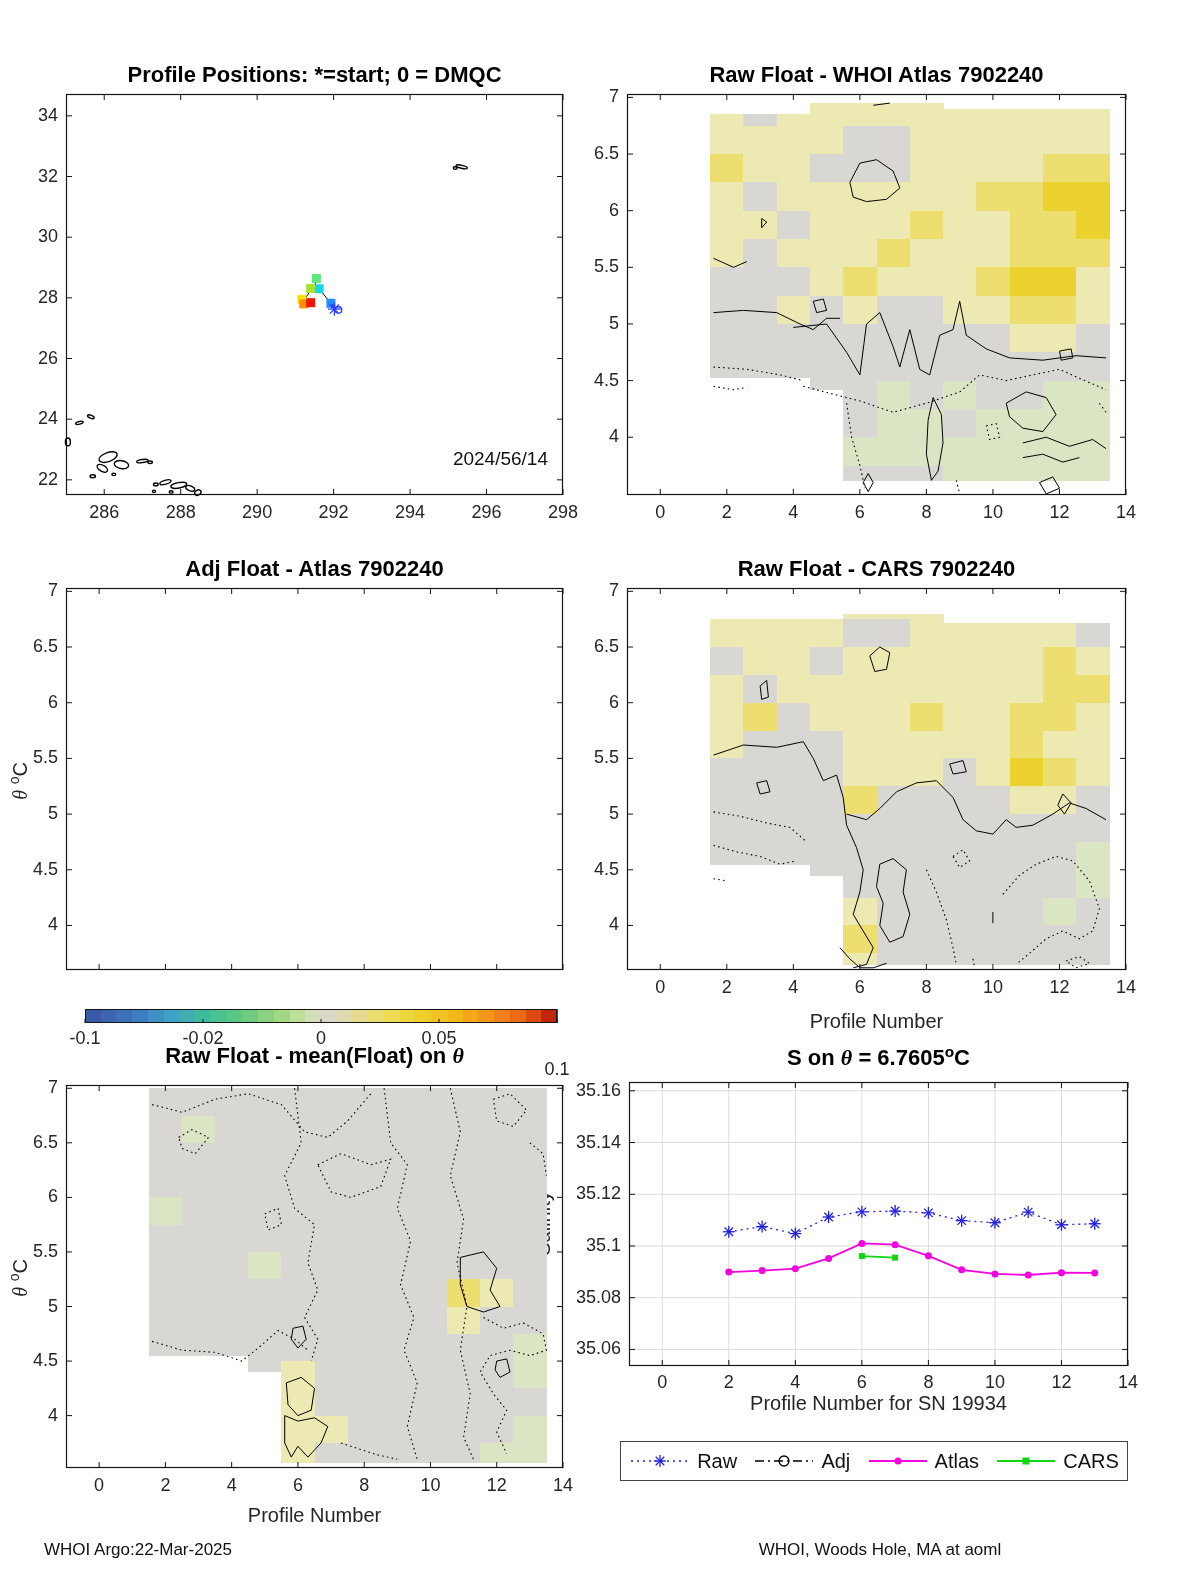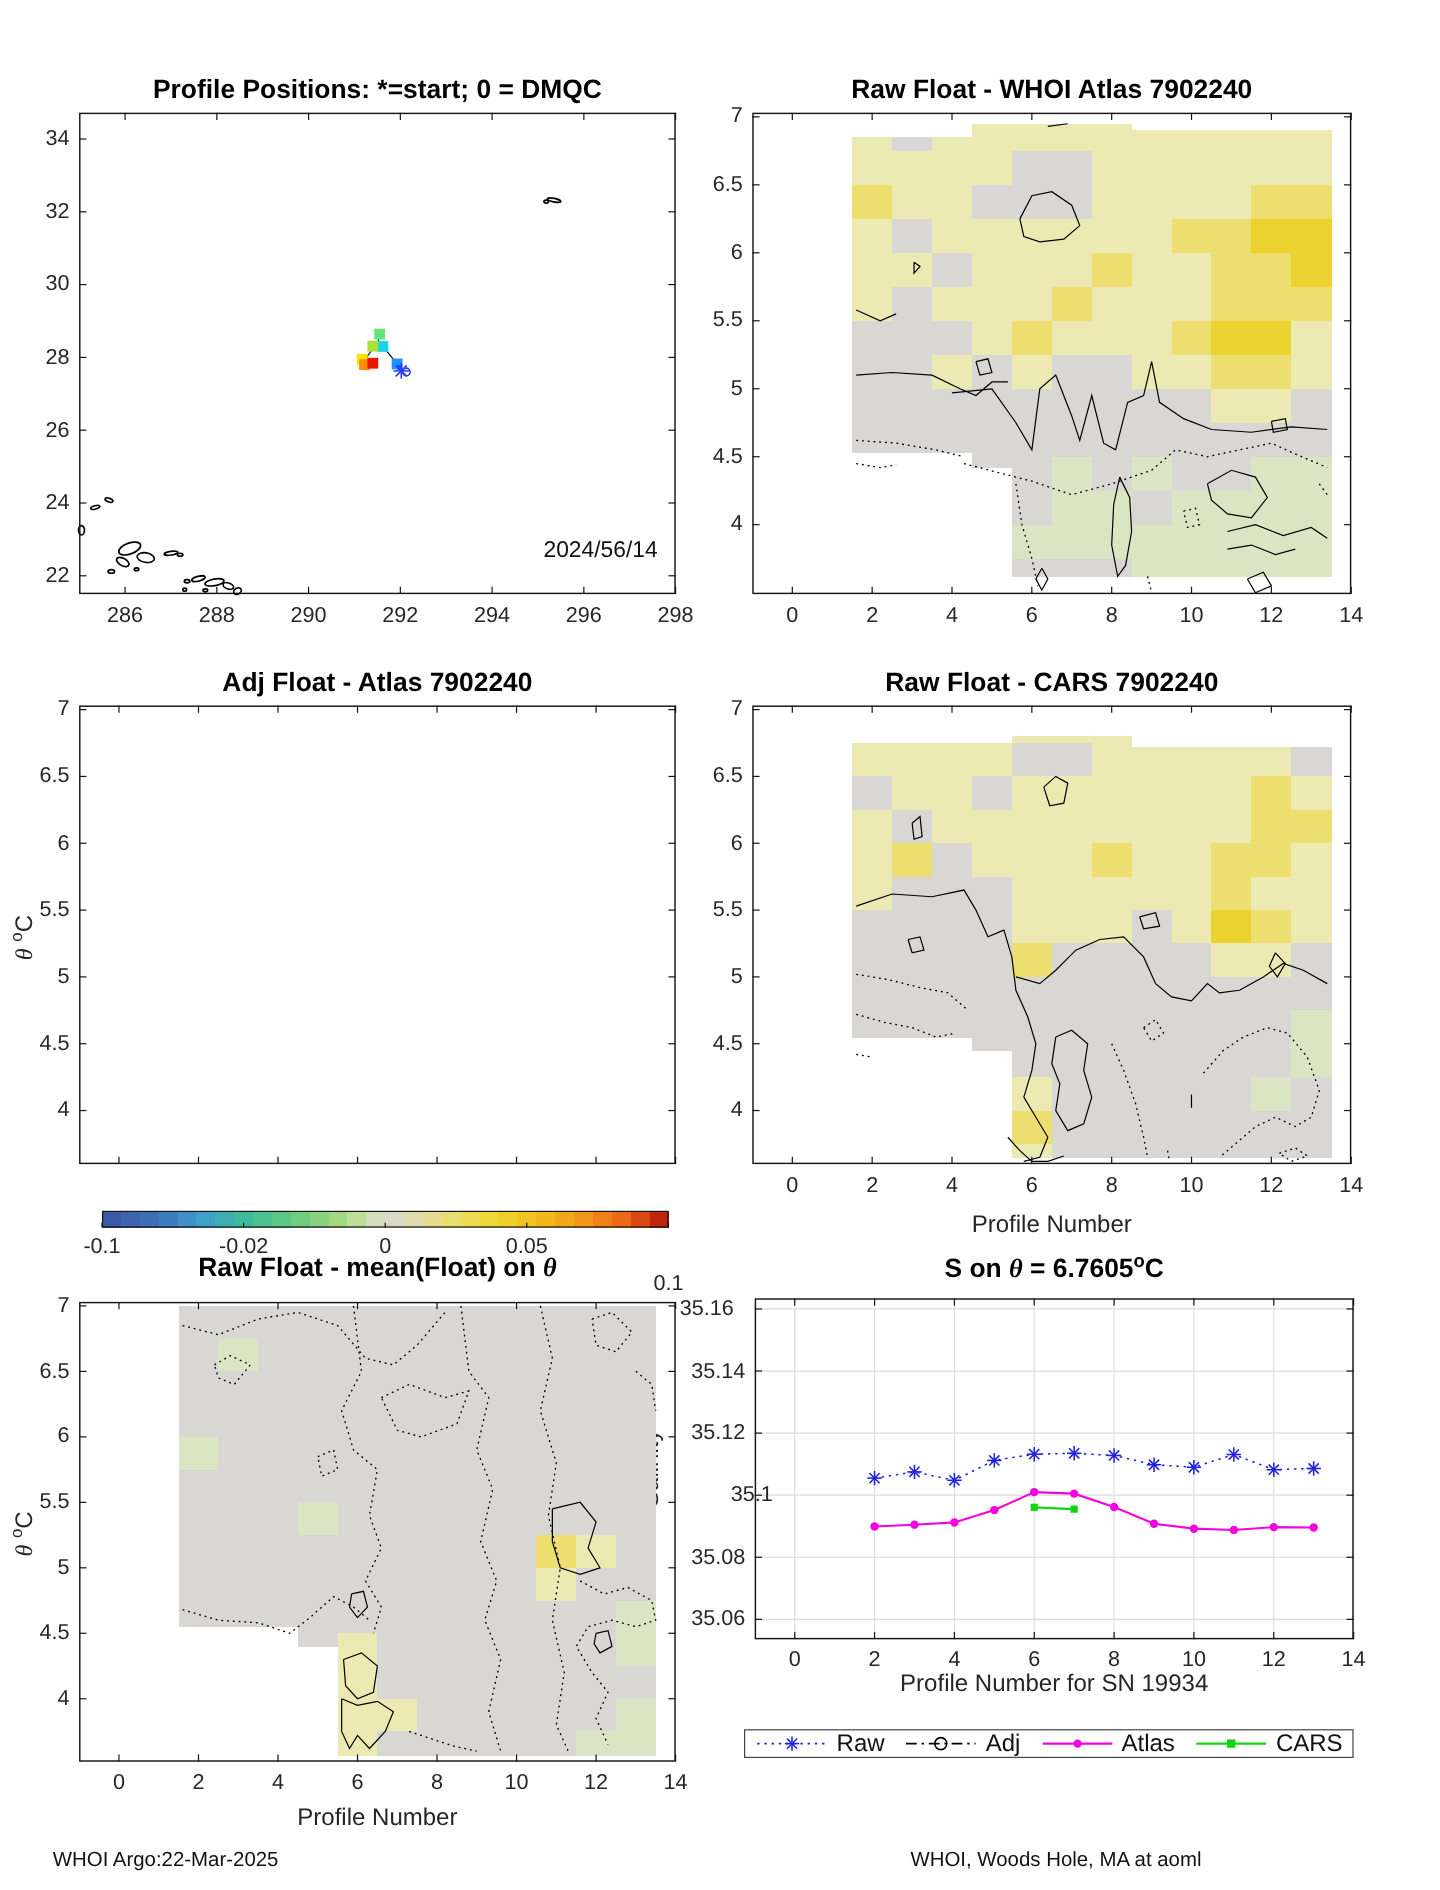--- a/index.html
+++ b/index.html
@@ -6,21 +6,21 @@
   #fig{position:relative;width:1200px;height:1575px;background:#ffffff;
        font-family:"Liberation Sans", sans-serif;color:#1a1a1a;overflow:hidden;}
   .title{position:absolute;font-weight:bold;font-size:22px;color:#000;text-align:center;white-space:nowrap;}
   .tick{position:absolute;font-size:18px;color:#262626;white-space:nowrap;}
   .axlabel{position:absolute;font-size:20px;color:#262626;text-align:center;white-space:nowrap;}
   .rot{transform:rotate(-90deg);transform-origin:center center;}
   .theta{font-family:"Liberation Serif", serif;font-style:italic;}
   sup{font-size:70%;}
   .cliplabel{position:absolute;overflow:hidden;}
   .cliplabel .inner{font-size:19px;color:#262626;transform:rotate(-90deg);white-space:nowrap;}
-  #legend{position:absolute;left:620px;top:1441px;width:508px;height:24px;border:1.5px solid #444;
+  #legend{position:absolute;left:620px;top:1441px;width:508px;height:40px;border:1.5px solid #444;
           background:#fff;display:flex;align-items:center;justify-content:space-around;box-sizing:border-box;}
   .leg-entry{display:flex;align-items:center;gap:6px;}
   .leg-entry span{font-size:20px;color:#111;}
   #footer-left{position:absolute;left:44px;top:1540px;font-size:17px;color:#111;}
   #footer-right{position:absolute;left:640px;top:1540px;width:480px;text-align:center;font-size:17px;color:#111;}
   #date-label{position:absolute;left:388px;top:448px;width:160px;text-align:right;font-size:19px;color:#111;}
   svg{position:absolute;overflow:visible;}
 </style>
 </head>
 <body>
@@ -1010,17 +1010,17 @@
     <div class="tick" style="left: 632.267px; top: 1372px; width: 60px; text-align: center;">0</div>
     <div class="tick" style="left: 698.8px; top: 1372px; width: 60px; text-align: center;">2</div>
     <div class="tick" style="left: 765.333px; top: 1372px; width: 60px; text-align: center;">4</div>
     <div class="tick" style="left: 831.867px; top: 1372px; width: 60px; text-align: center;">6</div>
     <div class="tick" style="left: 898.4px; top: 1372px; width: 60px; text-align: center;">8</div>
     <div class="tick" style="left: 964.933px; top: 1372px; width: 60px; text-align: center;">10</div>
     <div class="tick" style="left: 1031.47px; top: 1372px; width: 60px; text-align: center;">12</div>
     <div class="tick" style="left: 1098px; top: 1372px; width: 60px; text-align: center;">14</div>
     <div class="tick" style="left: 557px; top: 1338.45px; width: 64px; text-align: right;">35.06</div>
     <div class="tick" style="left: 557px; top: 1286.72px; width: 64px; text-align: right;">35.08</div>
-    <div class="tick" style="left: 580px; top: 1234.99px; width: 64px; text-align: right;">35.1</div>
+    <div class="tick" style="left: 557px; top: 1234.99px; width: 64px; text-align: right;">35.1</div>
     <div class="tick" style="left: 557px; top: 1183.26px; width: 64px; text-align: right;">35.12</div>
     <div class="tick" style="left: 557px; top: 1131.52px; width: 64px; text-align: right;">35.14</div>
-    <div class="tick" style="left: 557px; top: 1079.79px; width: 64px; text-align: center;">35.16</div>
+    <div class="tick" style="left: 557px; top: 1079.79px; width: 64px; text-align: right;">35.16</div>
   </div>
 
 </body></html>

